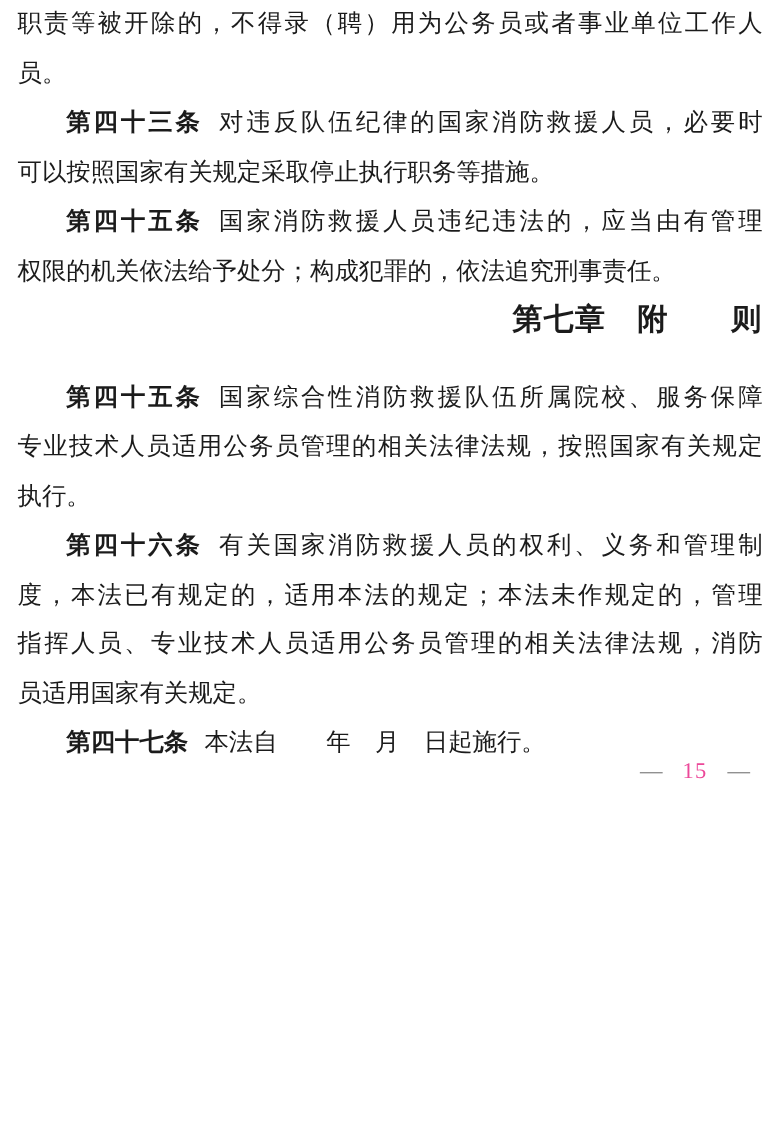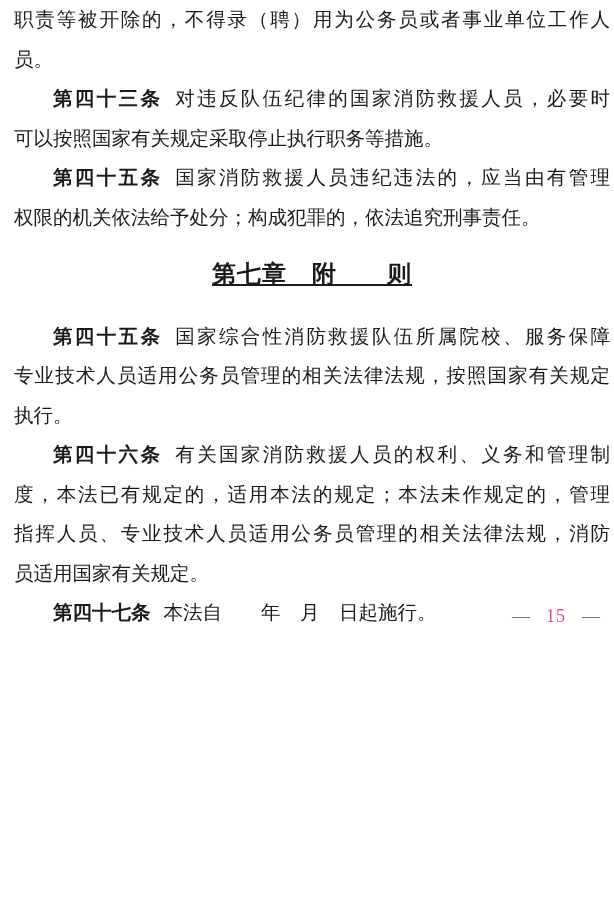--- a/index.html
+++ b/index.html
@@ -42,27 +42,25 @@
     text-justify: inter-character;
     font-family: Liberation Serif, serif;
   }
   .article-end { padding-left: 39px; text-align: left; }
   .art-num { font-weight: bold; }
   .art-text { margin-left: 13px; }
   
   .heading {
     font-size: 24px;
     font-weight: bold;
-    text-align: center;
+    text-align: right;
     letter-spacing: 1px;
-    margin-top: 18px;
     margin-bottom: 22px;
     height: 39.5px;
     line-height: 39.5px;
-    text-decoration: underline;
   }
   .footer {
     position: absolute;
     right: 14px; bottom: 16px;
     display: flex;
     align-items: center;
     gap: 16px;
     font-size: 18px;
     line-height: 1;
   }

